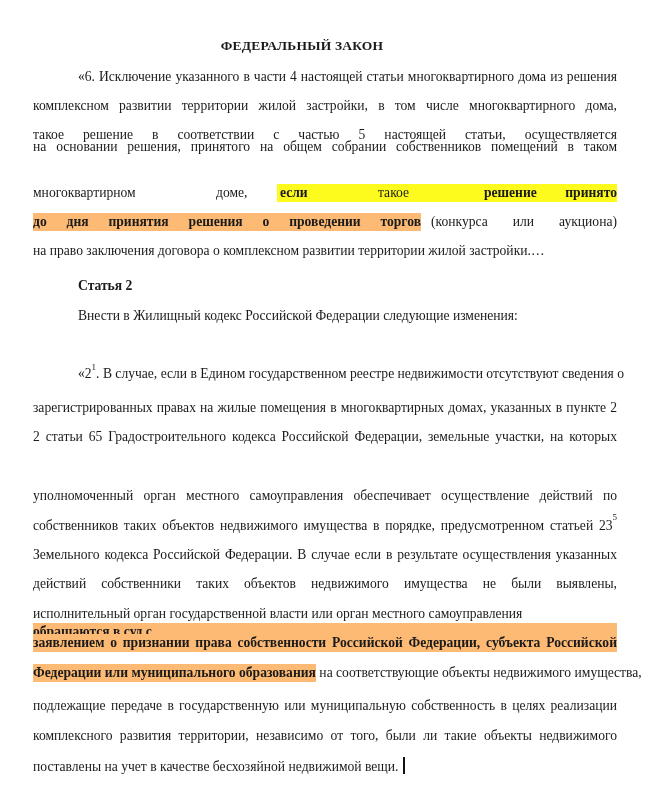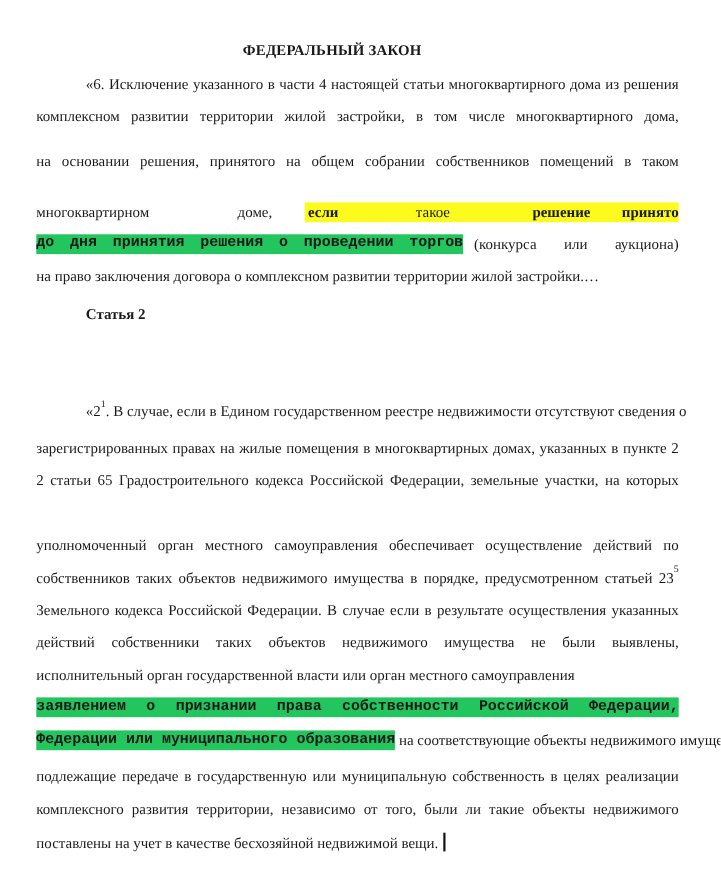--- a/index.html
+++ b/index.html
@@ -6,35 +6,36 @@
   body { width: 655px; height: 800px; position: relative; overflow: hidden;
          font-family: "Liberation Serif", "DejaVu Serif", serif; color: #1a1a1a; }
   .page { position: absolute; left: 0; top: 0; width: 655px; height: 800px; background: #fff; }
   .title { position: absolute; left: 0; width: 604px; top: 38px; text-align: center;
            font-weight: bold; font-size: 13.5px; letter-spacing: 0.2px; }
   .line { position: absolute; left: 33px; width: 584px; font-size: 13.6px; line-height: 18px;
           white-space: nowrap; }
   .line.j { text-align: justify; text-align-last: justify; white-space: normal; height: 18px; overflow: hidden; }
   .line.ind { left: 78px; width: 539px; }
   .b { font-weight: bold; }
-  .hl { background: #22c55e; font-family: Liberation Mono, monospace; }
+  .hl { background: #fdba74; }
   .hl-line { position: absolute; height: 18px; background: #fdfb1e; }
   sup { font-size: 9px; line-height: 0; vertical-align: 5px; }
   .heading { position: absolute; left: 78px; font-weight: bold; font-size: 13.6px; }
   .cursor { display: inline-block; width: 2px; height: 17px; background: #111; vertical-align: -3px; margin-left: 4px; }
 </style>
 </head>
 <body>
 
 <div class="page">
 
   <div class="title">ФЕДЕРАЛЬНЫЙ ЗАКОН</div>
 
   <div class="line j ind" style="top:68px">«6. Исключение указанного в части 4 настоящей статьи многоквартирного дома из решения о</div>
   <div class="line j" style="top:97px">комплексном развитии территории жилой застройки, в том числе многоквартирного дома, включенного в</div>
+  <div class="line j" style="top:126px">такое решение в соответствии с частью 5 настоящей статьи, осуществляется</div>
   <div class="line j" style="top:138px">на основании решения, принятого на общем собрании собственников помещений в таком</div>
 
   <div class="hl-line" style="left:277px; width:340px; top:184px;"></div>
   <div class="line" style="top:184px">
     <span style="position:absolute; left:0">многоквартирном</span>
     <span style="position:absolute; left:183px">доме,</span>
     <span class="b" style="position:absolute; left:247px">если</span>
     <span style="position:absolute; left:345px">такое</span>
     <span class="b" style="position:absolute; left:451px">решение</span>
     <span class="b" style="position:absolute; right:0">принято</span>
@@ -42,20 +43,21 @@
 
   <div class="line" style="top:213px; display:flex; justify-content:space-between;">
     <span class="b hl" style="width:388px; display:inline-block; text-align:justify; text-align-last:justify;">до дня принятия решения о проведении торгов</span>
     <span style="width:186px; display:inline-block; text-align:justify; text-align-last:justify;">(конкурса или аукциона)</span>
   </div>
 
   <div class="line" style="top:242px">на право заключения договора о комплексном развитии территории жилой застройки.…</div>
 
   <div class="heading" style="top:278px">Статья 2</div>
 
+  <div class="line ind" style="top:307px">Внести в Жилищный кодекс Российской Федерации следующие изменения:</div>
 
 
   <div class="line ind" style="top:365px; display:flex;">
     <span>«2</span>
       <sup style="margin-top:2px">1</sup>
     <span style="flex:1; text-align:justify; text-align-last:justify;">. В случае, если в Едином государственном реестре недвижимости отсутствуют сведения о</span>
   </div>
 
   <div class="line j" style="top:399px">зарегистрированных правах на жилые помещения в многоквартирных домах, указанных в пункте 2  части</div>
   <div class="line j" style="top:428px">2 статьи 65 Градостроительного кодекса Российской Федерации, земельные участки, на которых</div>
@@ -64,20 +66,21 @@
   <div class="line" style="top:517px; display:flex;">
     <span style="flex:1; text-align:justify; text-align-last:justify;">собственников таких объектов недвижимого имущества в порядке, предусмотренном статьей 23</span>
       <sup>5</sup>
   </div>
 
   <div class="line j" style="top:546px">Земельного кодекса Российской Федерации. В случае если в результате осуществления указанных</div>
   <div class="line j" style="top:575px">действий собственники таких объектов недвижимого имущества не были выявлены, уполномоченный</div>
 
   <div class="line" style="top:605px; display:flex; justify-content:space-between;flex-direction:column;">
     <span style="white-space:pre">исполнительный орган государственной власти или орган местного самоуправления </span>
+    <span class="b hl">обращаются в суд с</span>
   </div>
 
   <div class="line j b hl" style="top:634px">заявлением о признании права собственности Российской Федерации, субъекта Российской</div>
 
   <div class="line" style="top:664px; display:flex;">
     <span class="b hl">Федерации или муниципального образования</span>
     <span style="white-space:pre"> на соответствующие объекты недвижимого имущества,</span>
   </div>
 
   <div class="line j" style="top:697px">подлежащие передаче в государственную или муниципальную собственность в целях реализации</div>

